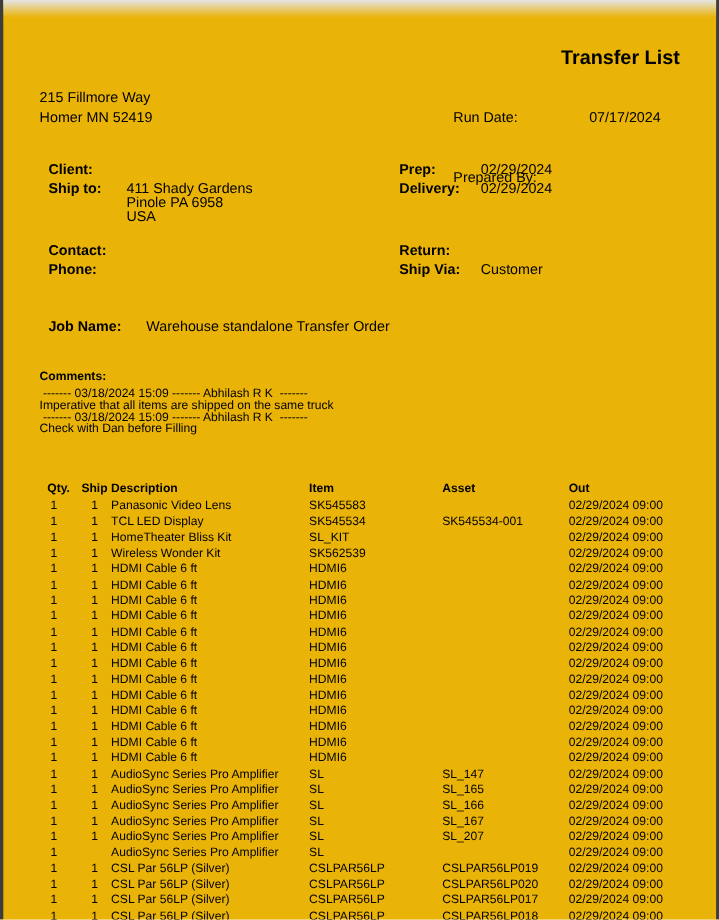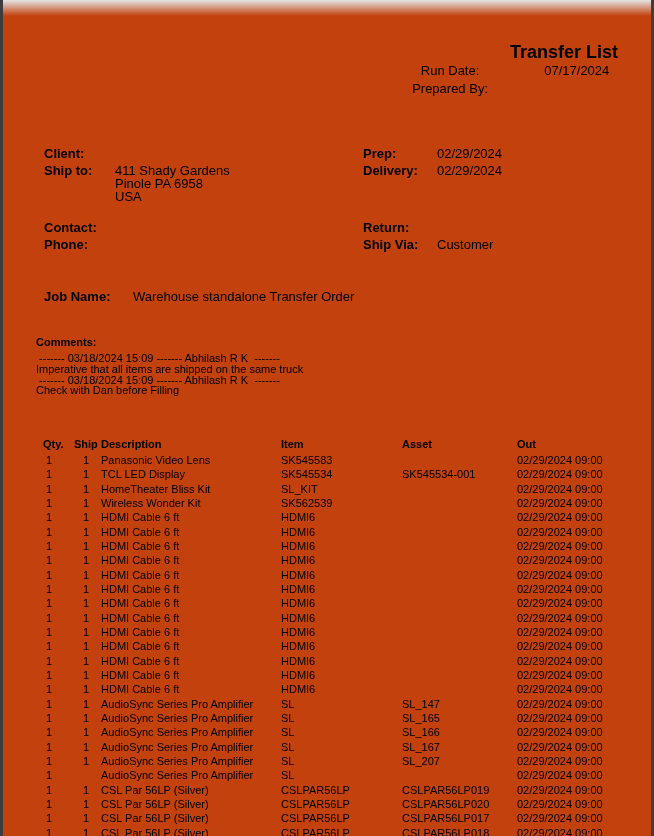--- a/index.html
+++ b/index.html
@@ -2,35 +2,35 @@
 <html><head>
 <meta charset="utf-8">
 <style>
   * { margin:0; padding:0; box-sizing:border-box; }
   html,body { width:654px; height:836px; }
   body {
     font-family:"Liberation Sans","DejaVu Sans",sans-serif;
     color:#000; background:#fff; position:relative; overflow:hidden;
   }
   .page {
-    position:absolute; inset:0; background:#c2410c;
+    position:absolute; inset:0; background:#eab308;
     border-left:3px solid #3d3d3d; border-right:3px solid #3d3d3d;
   }
   .page::before {
     content:""; position:absolute; left:0; right:0; top:0; height:16px;
     background:linear-gradient(#e4e4e4, rgba(255,255,255,0)); pointer-events:none;
   }
   .abs { position:absolute; }
   .b { font-weight:bold;text-align:right; }
   .fs13 { font-size:13px; line-height:15px; }
   .fs11 { font-size:11px; line-height:13px; }
 
   .title { right:33px; top:42px; font-size:18px; font-weight:bold; }
   .hdr-rows { right:33px; top:63px; font-size:13px; }
-  .hdr-row { display:flex; justify-content:center; height:17.5px; }
+  .hdr-row { display:flex; justify-content:flex-start; height:17.5px;margin-top:36px; }
   .hdr-row .hvalue { width:130px; text-align:right; }
 
   .addr { left:33px; top:80px; font-size:13px; line-height:18px; }
 
   .shipto-value { line-height:13px; }
   .comments-lines { font-size:11px; line-height:10.8px; white-space:pre; }
   .comments-lines div { white-space:pre; }
 
   .items-table { left:40px; top:438px; right:33px; }
   table { border-collapse:collapse; table-layout:fixed; width:100%; font-size:11px; }
@@ -51,20 +51,24 @@
     <div class="hdr-row">
       <span class="hlabel">Run Date:</span>
       <span class="hvalue">07/17/2024</span>
     </div>
     <div class="hdr-row">
       <span class="hlabel">Prepared By:</span>
       <span class="hvalue"></span>
     </div>
   </div>
 
+  <div class="abs addr">
+    <div>215 Fillmore Way</div>
+    <div>Homer MN 52419</div>
+  </div>
 
   <div class="abs b fs13" style="left:41px; top:146px;">Client:</div>
   <div class="abs fs13" style="left:112px; top:146px;"></div>
   <div class="abs b fs13" style="left:41px; top:163px;">Ship to:</div>
   <div class="abs fs13 shipto-value" style="left:112px; top:164px;">
       <div>411 Shady Gardens</div>
       <div>Pinole PA 6958</div>
       <div>USA</div>
     </div>
   <div class="abs b fs13" style="left:41px; top:220px;">Contact:</div>

